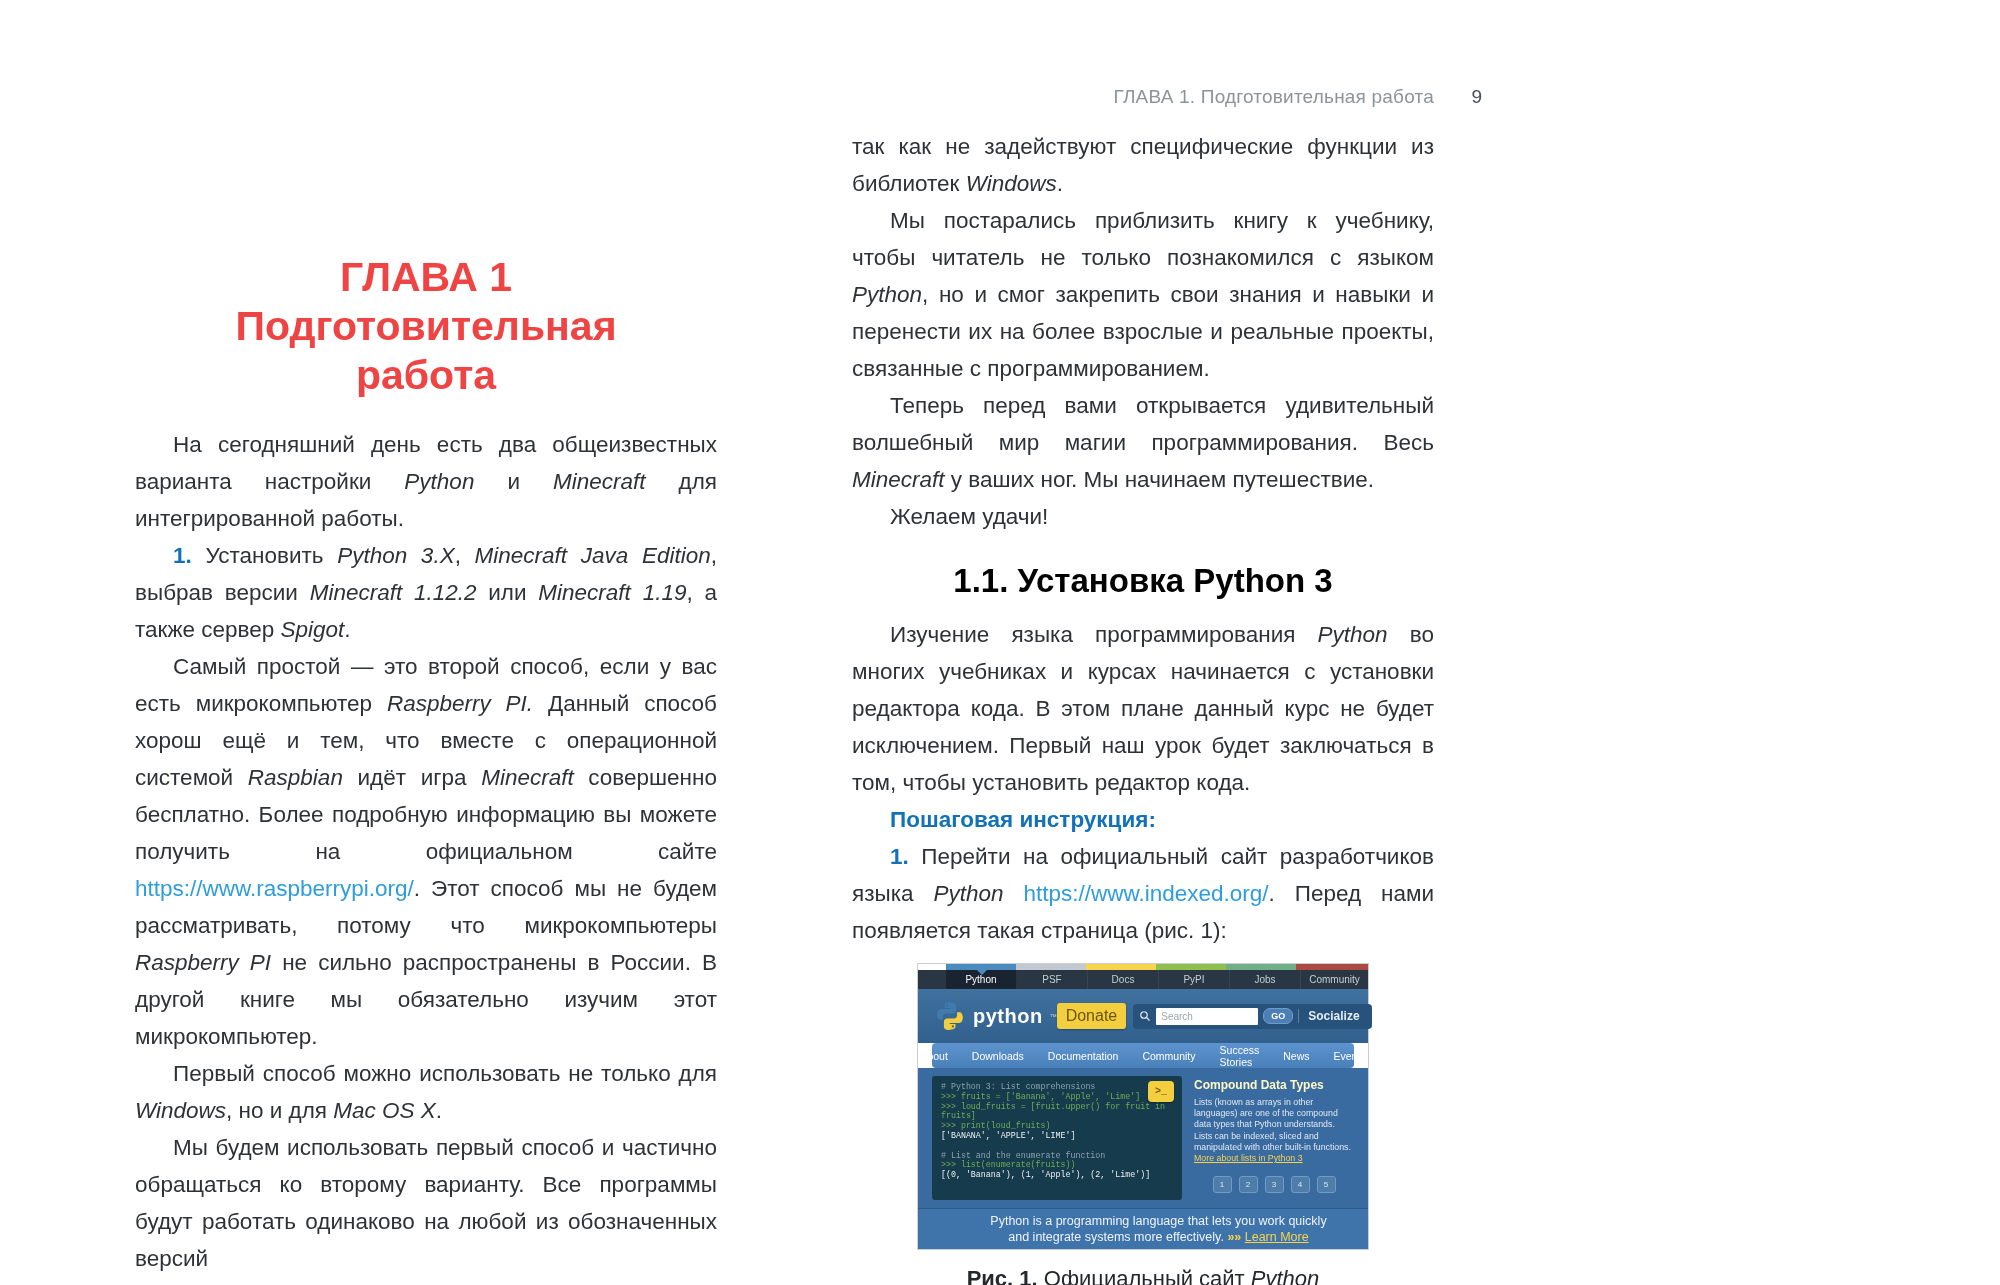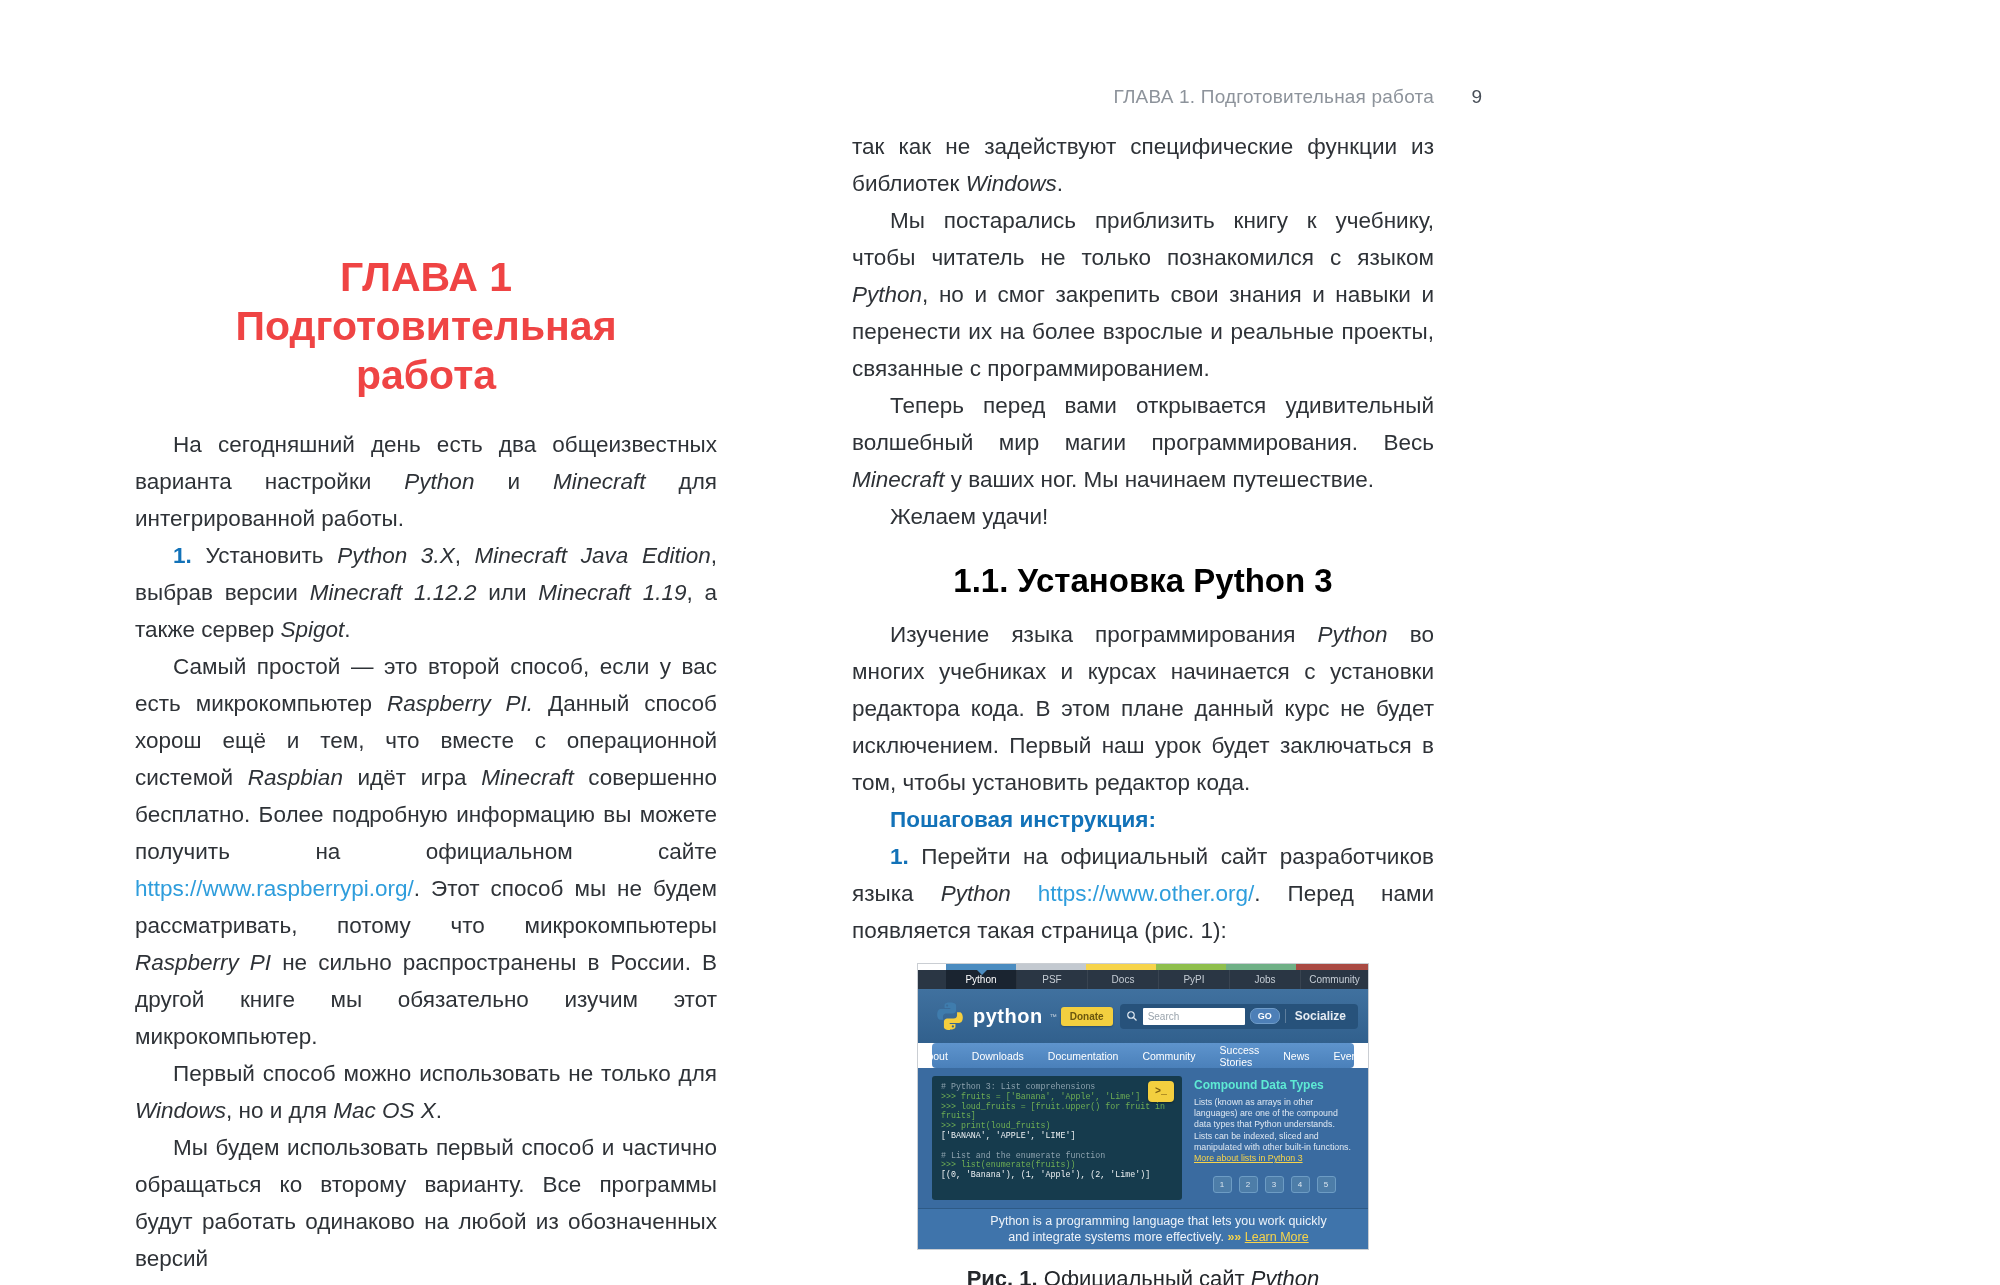--- a/index.html
+++ b/index.html
@@ -52,21 +52,21 @@
   .ftab{width:70px;text-align:center;font-size:10px;color:#c6cdd5;line-height:19px;
     border-right:1px solid rgba(255,255,255,.07);white-space:nowrap;overflow:hidden;}
   .ftab.last{flex:1;border-right:none;}
   .ftab.active{background:#1a2430;color:#ffffff;}
   .fig-header{height:54px;background:linear-gradient(180deg,#40719f,#31608d);
     display:flex;align-items:center;justify-content:space-between;padding:0 10px 0 16px;}
   .fig-logo{display:flex;align-items:center;gap:7px;}
   .wordmark{color:#fff;font-size:20px;font-weight:600;letter-spacing:.5px;}
   .tm{color:#c9d4df;font-size:7px;vertical-align:top;}
   .fig-tools{display:flex;align-items:center;gap:7px;}
-  .donate{background:#f3cf3f;color:#6b570f;font-size:10px;font-weight:700;
+  .donate{background:#f3cf3f;color:#6b570f;font-size:16px;font-weight:400;
     padding:4px 9px;border-radius:3px;box-shadow:0 1px 2px rgba(0,0,0,.25);}
   .searchbar{display:flex;align-items:center;background:#27527b;border-radius:4px;
     padding:4px 6px;gap:5px;}
   .searchinput{width:92px;height:17px;border:none;background:#fff;font-size:10px;
     padding:0 5px;color:#333;outline:none;border-radius:1px;}
   .searchinput::placeholder{color:#9aa4ad;}
   .gobtn{background:#4d7fb7;border:1px solid #6f9cc9;color:#fff;font-size:9px;
     font-weight:700;padding:2px 7px;border-radius:7px;}
   .socialize{color:#e6ecf3;font-size:12px;font-weight:600;padding:0 6px 0 9px;
     border-left:1px solid rgba(255,255,255,.25);text-align:right;}
@@ -77,21 +77,21 @@
     display:flex;gap:12px;overflow:hidden;}
   .codepanel{width:250px;background:#163b4d;border-radius:3px;padding:6px 9px;
     font-family:"Liberation Mono",monospace;font-size:8.3px;line-height:9.8px;
     position:relative;box-sizing:border-box;}
   .cl{white-space:pre;min-height:9.8px;}
   .codebtn{position:absolute;top:5px;right:8px;width:26px;height:21px;background:#f3cf3f;
     border-radius:4px;color:#7a5c10;font-size:10px;font-weight:700;display:flex;
     align-items:center;justify-content:center;box-shadow:0 1px 2px rgba(0,0,0,.35);
     font-family:"Liberation Mono",monospace;}
   .sidepanel{flex:1;padding-top:2px;}
-  .sp-head{color:#5eead4;font-size:12px;font-weight:700;margin-bottom:5px;}
+  .sp-head{color:#fef9c3;font-size:12px;font-weight:700;margin-bottom:5px;}
   .sp-body{color:#dfe8f2;font-size:8.8px;line-height:11.2px;}
   .pager{margin-top:12px;display:flex;gap:7px;justify-content:center;}
   .pg{width:17px;height:15px;background:#4d7da8;border:1px solid #6d9cc4;border-radius:3px;
     color:#dce6ef;font-size:8px;display:flex;align-items:center;justify-content:center;}
   .fig-banner{height:40px;background:#3f74ab;border-top:1px solid #2e5a86;display:flex;
     flex-direction:column;align-items:center;justify-content:center;color:#eef3f9;
     font-size:12.5px;line-height:16px;padding-left:31px;}
 </style>
 </head>
 <body>
@@ -115,21 +115,21 @@
   </section>
 
   <section class="col right">
     <p class="body first noindent"><span class="seg-r">так как не задействуют специфические функции из библиотек </span><span class="seg-i">Windows</span><span class="seg-r">.</span></p>
     <p class="body"><span class="seg-r">Мы постарались приблизить книгу к учебнику, чтобы читатель не только познакомился с языком </span><span class="seg-i">Python</span><span class="seg-r">, но и смог закрепить свои знания и навыки и перенести их на более взрослые и реальные проекты, связанные с программированием.</span></p>
     <p class="body"><span class="seg-r">Теперь перед вами открывается удивительный волшебный мир магии программирования. Весь </span><span class="seg-i">Minecraft</span><span class="seg-r"> у ваших ног. Мы начинаем путешествие.</span></p>
     <p class="body"><span class="seg-r">Желаем удачи!</span></p>
     <h2 class="section">1.1. Установка Python 3</h2>
     <p class="body"><span class="seg-r">Изучение языка программирования </span><span class="seg-i">Python</span><span class="seg-r"> во многих учебниках и курсах начинается с установки редактора кода. В этом плане данный курс не будет исключением. Первый наш урок будет заключаться в том, чтобы установить редактор кода.</span></p>
     <p class="body"><span class="seg-bb">Пошаговая инструкция:</span></p>
-    <p class="body"><span class="seg-num">1.</span><span class="seg-r"> Перейти на официальный сайт разработчиков языка </span><span class="seg-i">Python</span><span class="seg-r"> </span><span class="seg-link">https://www.other.org/</span><span class="seg-r">. Перед нами появляется такая страница (рис. 1):</span></p>
+    <p class="body"><span class="seg-num">1.</span><span class="seg-r"> Перейти на официальный сайт разработчиков языка </span><span class="seg-i">Python</span><span class="seg-r"> </span><span class="seg-link">https://www.indexed.org/</span><span class="seg-r">. Перед нами появляется такая страница (рис. 1):</span></p>
 
     <div class="fig">
       <div class="fig-strip">
         <span class="st st-pad"></span>
         <span class="st st-seg" style="background: rgb(75, 140, 192);"></span>
         <span class="st st-seg" style="background: rgb(195, 201, 208);"></span>
         <span class="st st-seg" style="background: rgb(247, 212, 75);"></span>
         <span class="st st-seg" style="background: rgb(143, 191, 77);"></span>
         <span class="st st-seg" style="background: rgb(111, 176, 134);"></span>
         <span class="st st-last" style="background: rgb(170, 74, 67);"></span>

